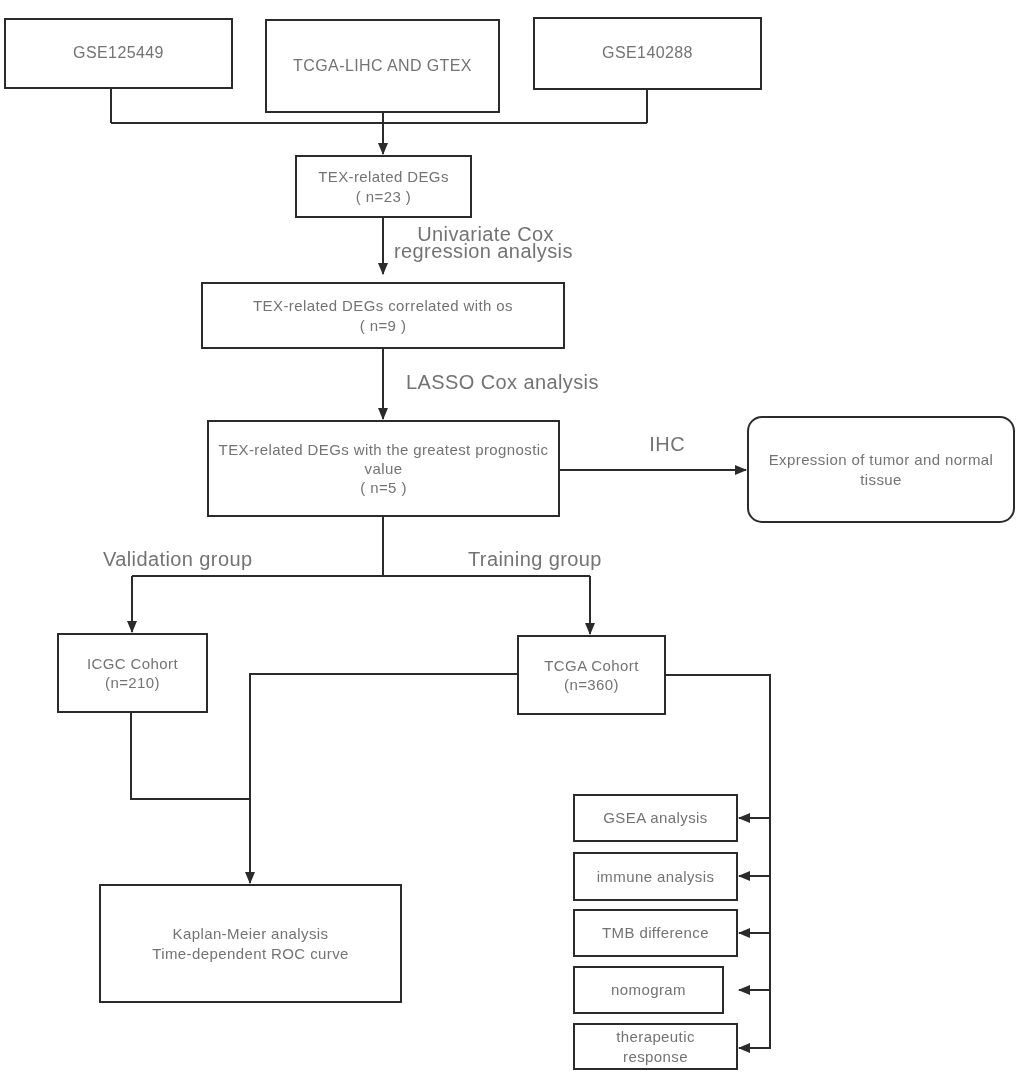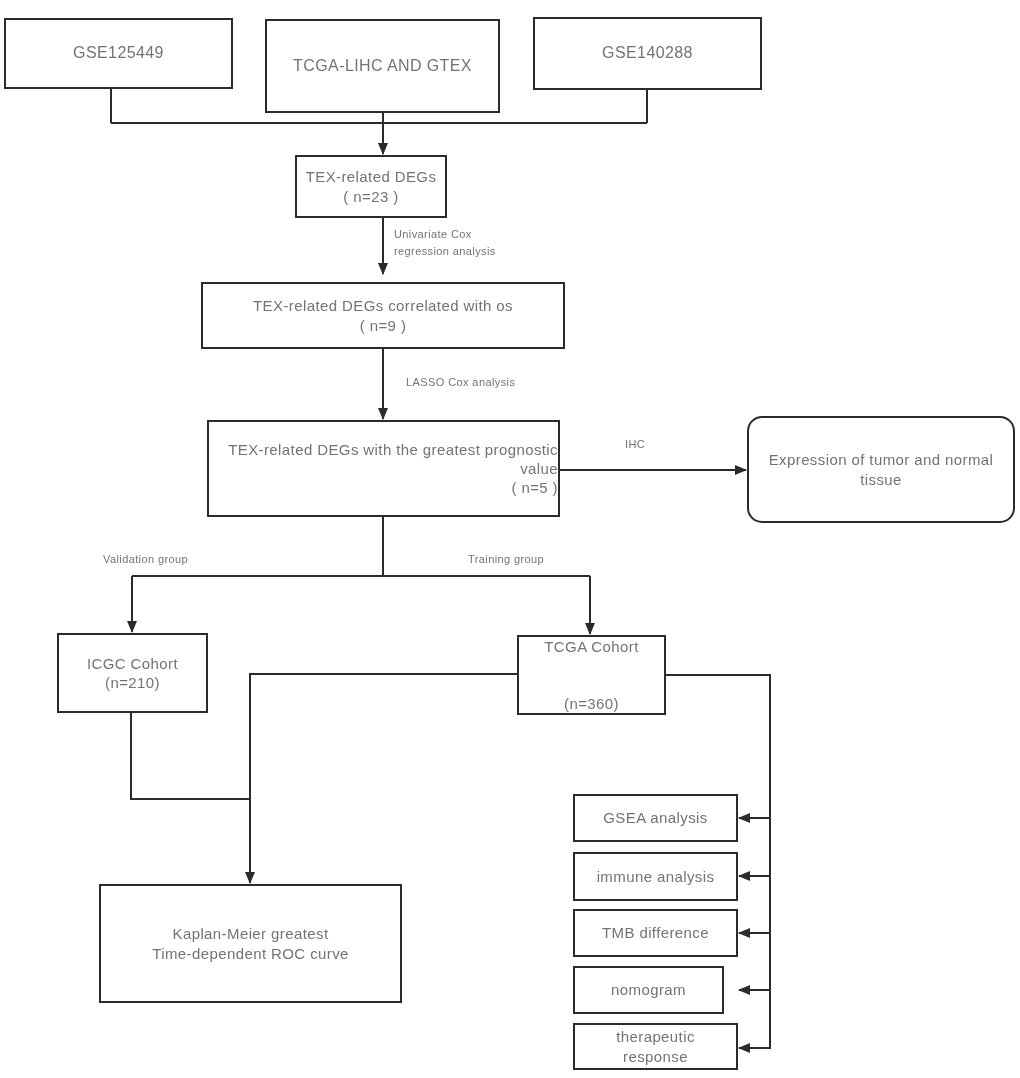--- a/index.html
+++ b/index.html
@@ -29,22 +29,22 @@
     text-align: center;
     font-size: 15px;
     line-height: 1.28;
     letter-spacing: 0.4px;
   }
   .node.big { font-size: 16px; }
   .node.rounded { border-radius: 15px; }
   .node span { display: block; white-space: nowrap; }
   .edge-label {
     position: absolute;
-    text-align: left;
-    font-size: 11px;
+    text-align: right;
+    font-size: 20px;
     line-height: 17px;
     letter-spacing: 0.4px;
     white-space: nowrap;
   }
   .edge-label span { display: block; }
 </style>
 </head>
 <body>
 
 <div id="canvas">
@@ -79,53 +79,53 @@
   </div>
 
   <div class="node big" style="left:265px; top:4px; width:235px; height:94px;margin-top:15px;">
     <span>TCGA-LIHC AND GTEX</span>
   </div>
 
   <div class="node big" style="left:533px; top:17px; width:229px; height:73px;">
     <span>GSE140288</span>
   </div>
 
-  <div class="node" style="left:295px; top:155px; width:152px; height:63px;">
+  <div class="node" style="left:295px; top:155px; width:177px; height:63px;">
     <span>TEX-related DEGs</span>
     <span>( n=23 )</span>
   </div>
 
   <div class="node" style="left:201px; top:282px; width:364px; height:67px;">
     <span>TEX-related DEGs correlated with os</span>
     <span>( n=9 )</span>
   </div>
 
-  <div class="node" style="left:207px; top:420px; width:353px; height:97px;align-items:flex-end;">
+  <div class="node" style="left:207px; top:420px; width:353px; height:97px;">
     <span>TEX-related DEGs with the greatest prognostic</span>
     <span>value</span>
     <span>( n=5 )</span>
   </div>
 
   <div class="node rounded" style="left:747px; top:416px; width:268px; height:107px;">
     <span>Expression of tumor and normal</span>
     <span>tissue</span>
   </div>
 
   <div class="node" style="left:57px; top:633px; width:151px; height:80px;">
     <span>ICGC Cohort</span>
     <span>(n=210)</span>
   </div>
 
-  <div class="node" style="left:517px; top:635px; width:149px; height:80px;justify-content:space-between;">
+  <div class="node" style="left:517px; top:635px; width:149px; height:80px;">
     <span>TCGA Cohort</span>
     <span>(n=360)</span>
   </div>
 
   <div class="node" style="left:99px; top:884px; width:303px; height:119px;">
-    <span>Kaplan-Meier greatest</span>
+    <span>Kaplan-Meier analysis</span>
     <span>Time-dependent ROC curve</span>
   </div>
 
   <div class="node" style="left:573px; top:852px; width:165px; height:49px;">
     <span>immune analysis</span>
   </div>
 
   <div class="node" style="left:573px; top:794px; width:165px; height:48px;">
     <span>GSEA analysis</span>
   </div>

